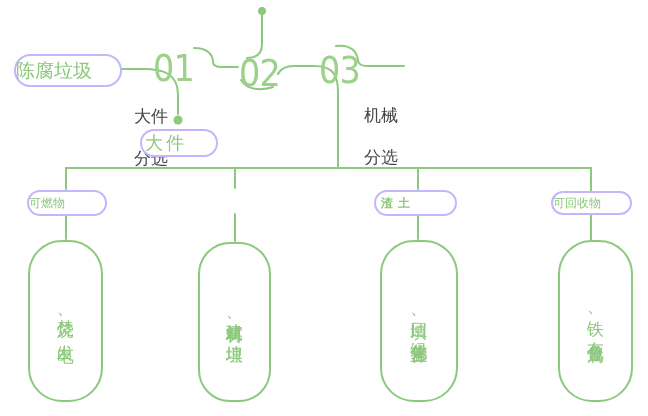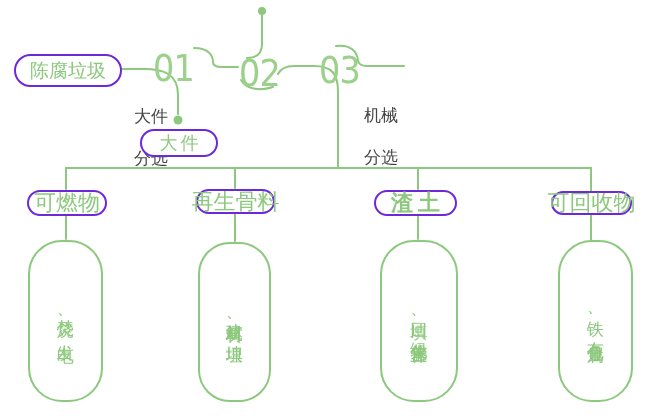--- a/index.html
+++ b/index.html
@@ -3,26 +3,26 @@
 <meta charset="utf-8">
 <style>
   html,body{margin:0;padding:0;background:#ffffff;}
   body{font-family:"DejaVu Sans","Liberation Sans",sans-serif;}
   .canvas{
     position:relative;width:648px;height:416px;background:#ffffff;overflow:hidden;
   }
   .canvas svg{position:absolute;left:0;top:0;z-index:0;}
   .abs{position:absolute;z-index:1;box-sizing:border-box;}
   .pill{
-    border:2px solid #6d28d9;border-radius:20px;color:#8cc87d;
-    display:flex;align-items:center;justify-content:center;
+    border:2px solid #c4b5fd;border-radius:20px;color:#8cc87d;
+    display:flex;align-items:center;
     background:#ffffff;white-space:nowrap;
   }
   .pill-lg{font-size:19px;border-radius:17px;}
-  .pill-sm{font-size:22px;border-radius:14px;}
+  .pill-sm{font-size:12px;border-radius:14px;}
   .num{
     color:#9bd18a;font-size:38px;line-height:1;font-weight:400;
     transform:scaleX(.88);transform-origin:left top;letter-spacing:-1px;
   }
   .annot{
     color:#454545;font-size:17px;line-height:21px;white-space:pre-line;
   }
   .obox{
     border:2px solid #8cc87d;border-radius:34px;background:#ffffff;
     display:flex;align-items:center;justify-content:center;
@@ -77,23 +77,20 @@
     <div>分选</div>
   </div>
 
   <div class="abs pill pill-lg" style="left:140px;top:129px;width:78px;height:28px;font-size:18px;letter-spacing:3px;padding-left:3px;">
     <span>大件</span>
   </div>
 
   <div class="abs pill pill-sm" style="left:27px;top:190px;width:80px;height:26px;">
     <span>可燃物</span>
   </div>
-  <div class="abs pill pill-sm" style="left:196px;top:189px;width:79px;height:25px;">
-    <span>再生骨料</span>
-  </div>
   <div class="abs pill pill-sm ls5" style="left:374px;top:190px;width:83px;height:26px;">
     <span>渣土</span>
   </div>
   <div class="abs pill pill-sm" style="left:551px;top:191px;width:81px;height:24px;">
     <span>可回收物</span>
   </div>
 
   <div class="abs obox" style="left:28px;top:240px;width:75px;height:162px;">
     <span class="vtext loose">焚烧、发电</span>
   </div>

